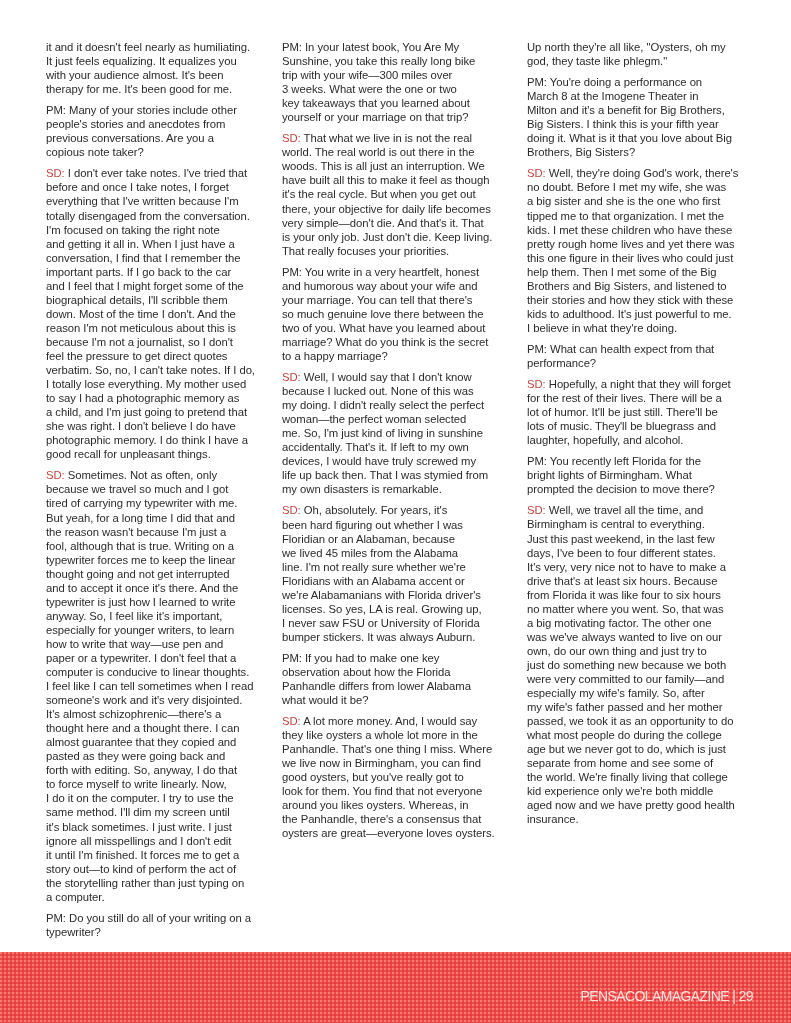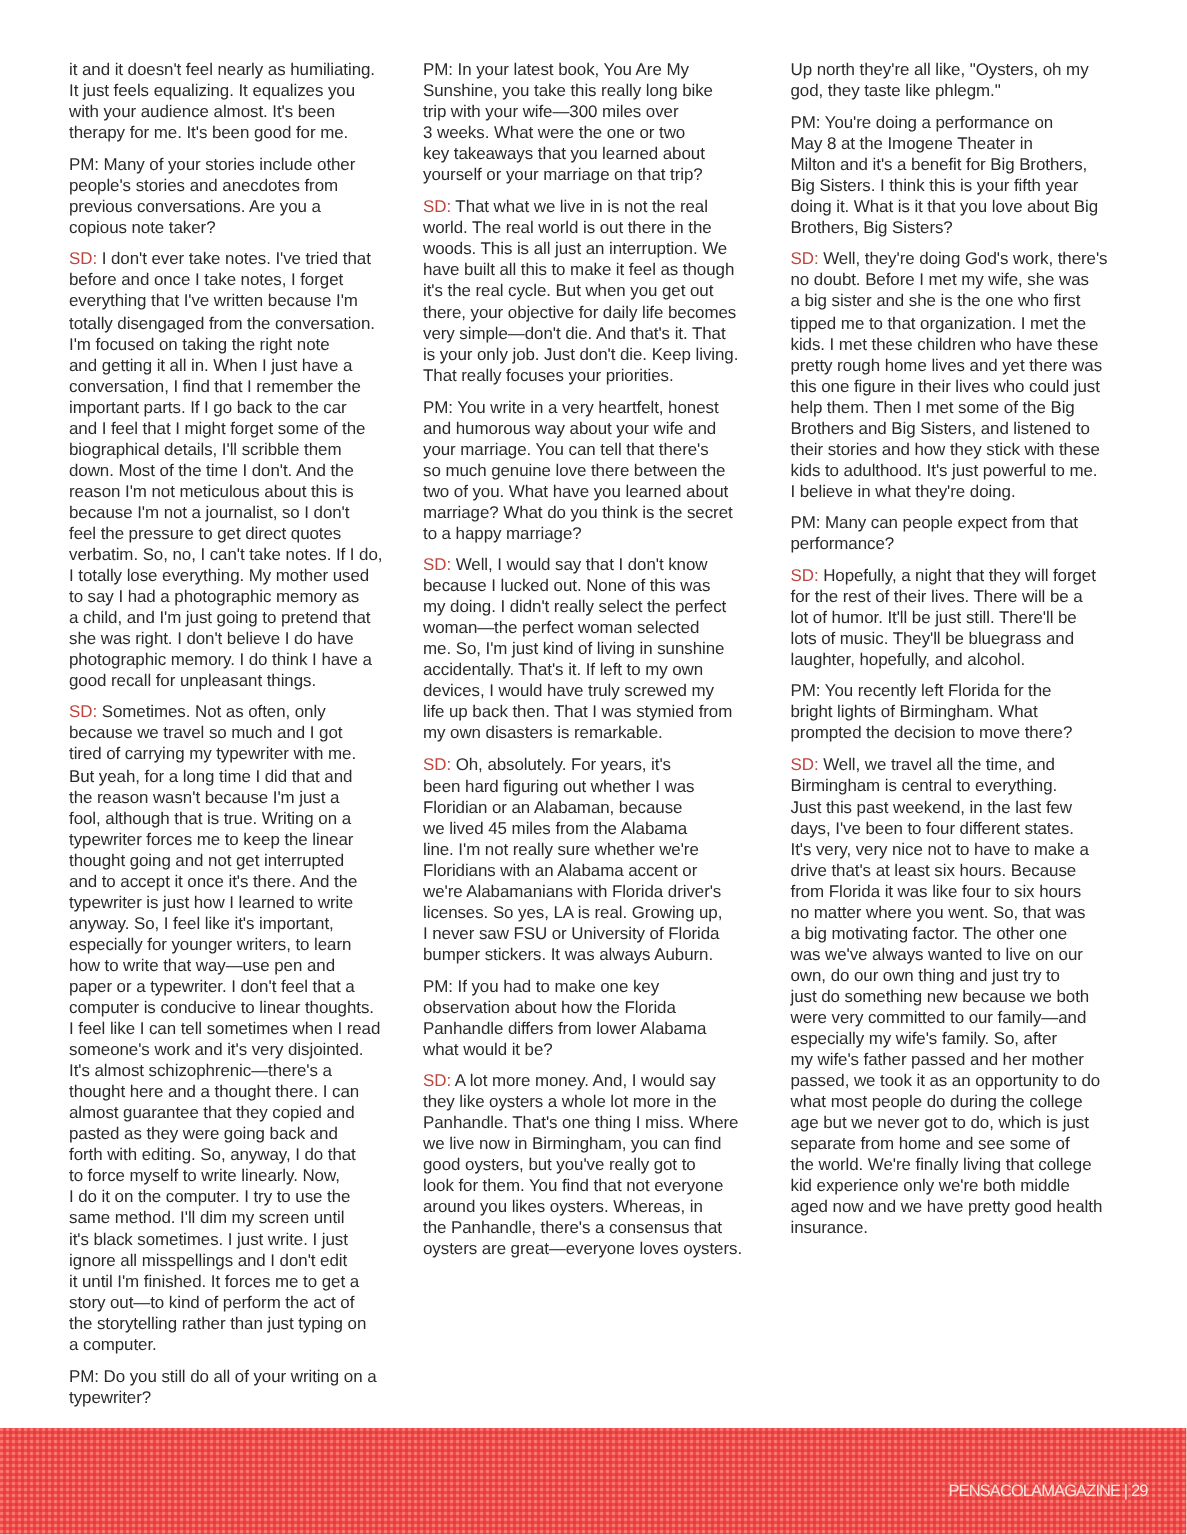--- a/index.html
+++ b/index.html
@@ -22,22 +22,22 @@
     .speaker { color: #c0453e; text-align: right; }
     .footer {
       position: absolute; left: 0; top: 952px; width: 791px; height: 71px;
       background-color: #f0494a;
       background-image:
         radial-gradient(circle at 1px 1px, rgba(255,170,150,0.55) 0.8px, transparent 1.2px),
         radial-gradient(circle at 3px 3px, rgba(210,40,45,0.45) 0.8px, transparent 1.2px);
       background-size: 4px 4px, 4px 4px;
     }
     .folio {
-      position: absolute; right: 26px; top: 36px;
-      font-size: 11px; letter-spacing: -0.6px; color: #fbe3e0;
+      position: absolute; right: 38px; top: 36px;
+      font-size: 14px; letter-spacing: -0.6px; color: #fbe3e0;
       font-family: "Liberation Sans", sans-serif;
     }
   </style>
 </head>
 <body>
 
 <div class="page">
   <div class="col col1">
       <p class="para"><span>it and it doesn't feel nearly as humiliating.
 It just feels equalizing. It equalizes you
@@ -155,38 +155,38 @@
 good oysters, but you've really got to
 look for them.  You find that not everyone
 around you likes oysters.  Whereas, in
 the Panhandle, there's a consensus that
 oysters are great—everyone loves oysters.</span></p>
     </div>
   <div class="col col3">
       <p class="para"><span>Up north they're all like, "Oysters, oh my
 god, they taste like phlegm."</span></p>
       <p class="para"><span>PM: You're doing a performance on
-May 8 at the Imogene Theater in
+March 8 at the Imogene Theater in
 Milton and it's a benefit for Big Brothers,
 Big Sisters. I think this is your fifth year
 doing it.  What is it that you love about Big
 Brothers, Big Sisters?</span></p>
       <p class="para"><span class="speaker">SD:</span><span> Well, they're doing God's work, there's
 no doubt. Before I met my wife, she was
 a big sister and she is the one who first
 tipped me to that organization. I met the
 kids.  I met these children who have these
 pretty rough home lives and yet there was
 this one figure in their lives who could just
 help them.  Then I met some of the Big
 Brothers and Big Sisters, and listened to
 their stories and how they stick with these
 kids to adulthood. It's just powerful to me.
 I believe in what they're doing.</span></p>
-      <p class="para"><span>PM: Many can people expect from that
+      <p class="para"><span>PM: What can health expect from that
 performance?</span></p>
       <p class="para"><span class="speaker">SD:</span><span> Hopefully, a night that they will forget
 for the rest of their lives. There will be a
 lot of humor.  It'll be just still. There'll be
 lots of music.  They'll be bluegrass and
 laughter, hopefully, and alcohol.</span></p>
       <p class="para"><span>PM: You recently left Florida for the
 bright lights of Birmingham.  What
 prompted the decision to move there?</span></p>
       <p class="para"><span class="speaker">SD:</span><span> Well, we travel all the time, and

